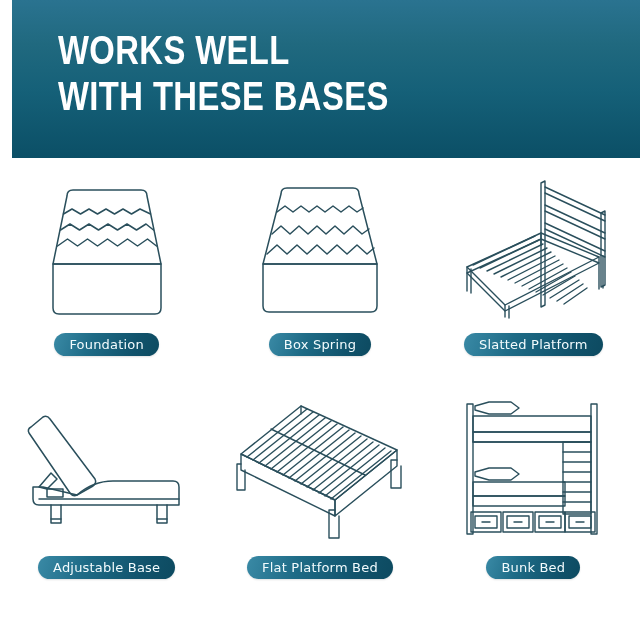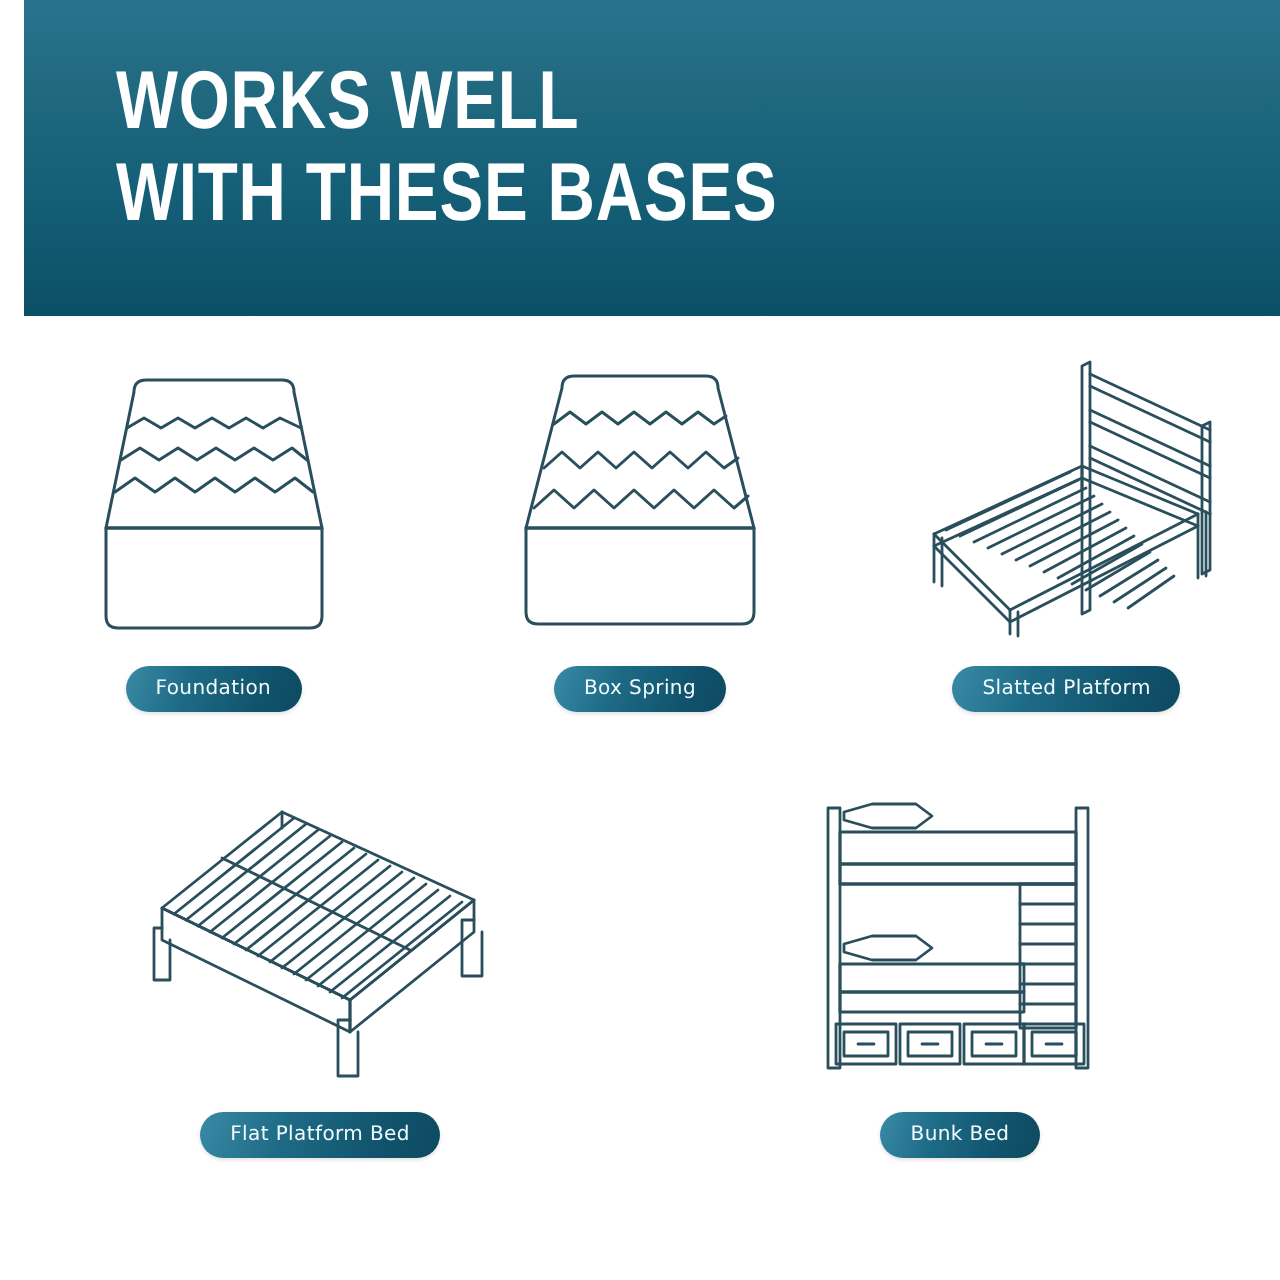--- a/index.html
+++ b/index.html
@@ -62,21 +62,21 @@
     margin-top:4px;
     display:inline-flex;
     align-items:center;
     justify-content:center;
     height:23px;
     padding:0 15px;
     border-radius:12px;
     background:linear-gradient(110deg,#3a8aa6 0%,#1e6b86 35%,#11536c 75%,#0d4a60 100%);
     color:#f2fbfd;
     font-family:"DejaVu Sans","Liberation Sans",sans-serif;
-    font-size:10px;
+    font-size:13px;
     letter-spacing:0.2px;
     white-space:nowrap;
     box-shadow:0 1px 2px rgba(0,0,0,0.12);
   }
   .r1 .art{margin-top:14px;}
   .r1 .pill{margin-top:9px;}
   .r2 .art{margin-top:20px;}
   .r2 .pill{margin-top:10px;}
 </style>
 </head>
@@ -159,20 +159,40 @@
             <path d="M94 60 L94 72"></path>
           </svg>
         </div>
         <div class="pill">Slatted Platform</div>
       </div>
 
     </div>
 
     <div class="row r2">
 
+      <div class="cell">
+        <div class="art">
+          <svg width="180" height="135" viewBox="0 0 180 135" fill="none" stroke="#2a4f5c" stroke-width="1.5" stroke-linejoin="round" stroke-linecap="round">
+
+            <path d="M12 30 Q10 26 14 24 L26 14 Q30 12 33 16 L78 76 Q80 80 76 83 L60 92 Q56 94 53 90 Z"></path>
+
+            <path d="M60 92 Q76 78 96 78 L156 78 Q162 78 162 84 L162 102 L22 102 Q16 102 16 96 L16 84 L26 84 Z"></path>
+
+            <path d="M22 84 L34 70 L40 76 L30 86 Z"></path>
+            <path d="M30 86 L46 86 L46 94 L30 94 Z"></path>
+            <path d="M22 96 L162 96"></path>
+
+            <path d="M34 102 L34 120 L44 120 L44 102"></path>
+            <path d="M34 116 L44 116"></path>
+            <path d="M140 102 L140 120 L150 120 L150 102"></path>
+            <path d="M140 116 L150 116"></path>
+          </svg>
+        </div>
+        <div class="pill">Adjustable Base</div>
+      </div>
 
       <div class="cell">
         <div class="art">
           <svg width="178" height="145" viewBox="0 0 178 145" fill="none" stroke="#2a4f5c" stroke-width="1.4" stroke-linejoin="round" stroke-linecap="round">
 
             <path d="M70 8 L166 52 L104 102 L10 56 Z"></path>
 
             <path d="M10 56 L10 72 L104 118 L104 102 Z"></path>
             <path d="M104 102 L104 118 L166 68 L166 52 Z"></path>
 

